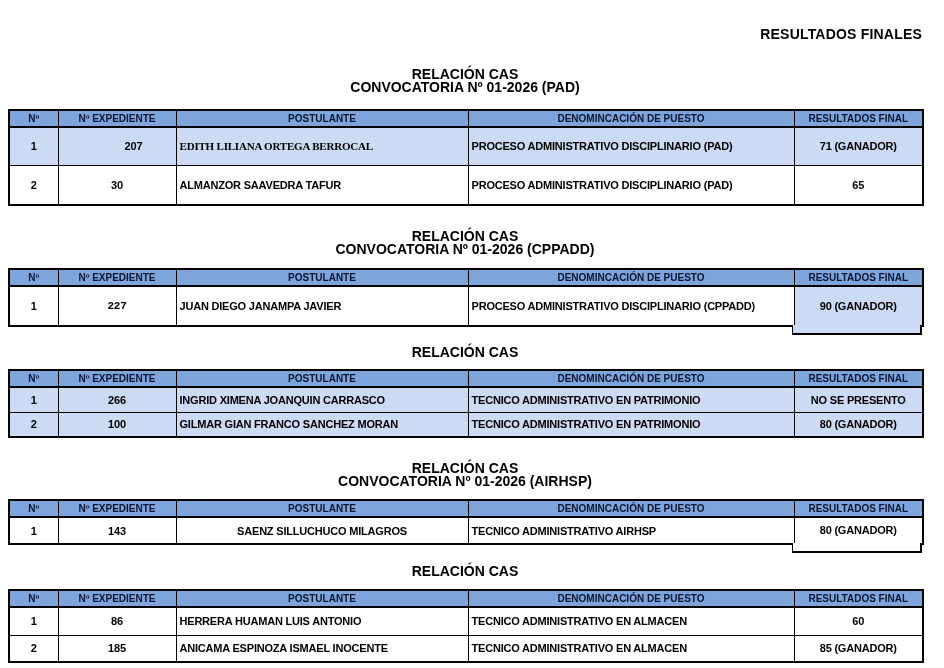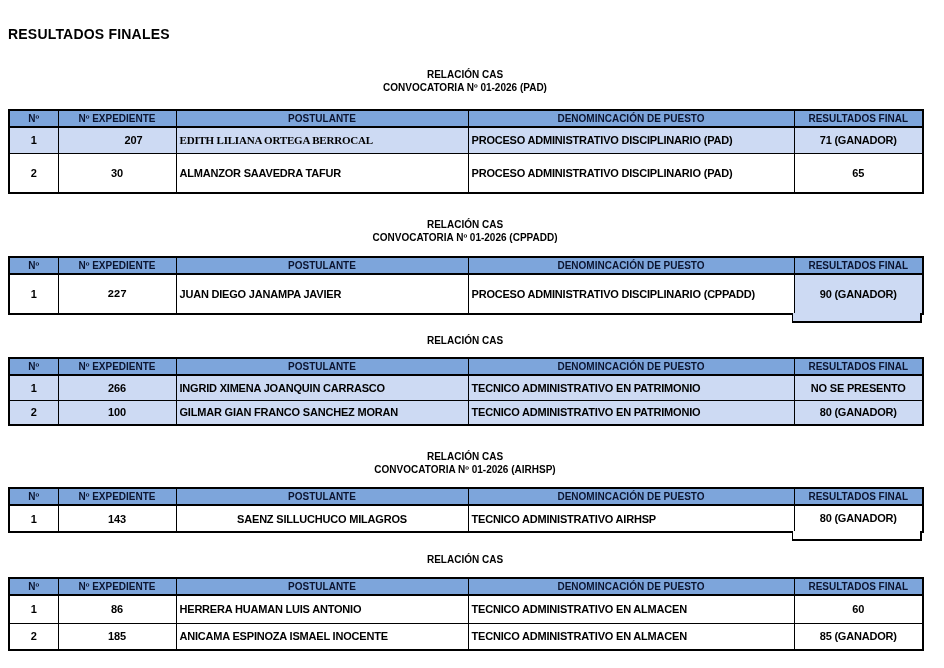--- a/index.html
+++ b/index.html
@@ -9,29 +9,29 @@
     background: #ffffff;
     font-family: "Liberation Sans", sans-serif;
     font-weight: bold;
     color: #000000;
   }
   .page { padding-left: 8px; width: 924px; }
 
   .doc-title {
     margin-top: 26px;
     width: 914px;
-    text-align: left;
+    text-align: right;
     font-size: 14px;
     letter-spacing: 0.2px;
   }
 
   .section-heading {
     width: 914px;
     text-align: center;
-    font-size: 10px;
+    font-size: 14px;
     line-height: 13px;
   }
 
   .table-wrap { position: relative; width: 914px; }
 
   table.results {
     border-collapse: collapse;
     table-layout: fixed;
     width: 914px;
     border: 2px solid #000;
@@ -110,21 +110,21 @@
                 <th>Nº</th>
                 <th>Nº EXPEDIENTE</th>
                 <th>POSTULANTE</th>
                 <th>DENOMINCACIÓN DE PUESTO</th>
                 <th>RESULTADOS FINAL</th>
               </tr>
             </thead>
             <tbody>
               <tr>
                 <td class="c hl" style="height: 26px;">1</td>
-                <td class="c hl" style="height: 26px; padding-left: 36px;">207</td>
+                <td class="c hl" style="height: 38px; padding-left: 36px;">207</td>
                 <td class="l hl" style="height: 26px; font-family: Liberation Serif, serif;">EDITH LILIANA ORTEGA BERROCAL</td>
                 <td class="l hl" style="height: 26px;">PROCESO ADMINISTRATIVO DISCIPLINARIO (PAD)</td>
                 <td class="c hl thick" style="height: 26px;">71 (GANADOR)</td>
               </tr>
               <tr>
                 <td class="c" style="height: 34px;">2</td>
                 <td class="c" style="height: 34px;">30</td>
                 <td class="l" style="height: 34px;">ALMANZOR SAAVEDRA TAFUR</td>
                 <td class="l" style="height: 34px;">PROCESO ADMINISTRATIVO DISCIPLINARIO (PAD)</td>
                 <td class="c" style="height: 40px;">65</td>

